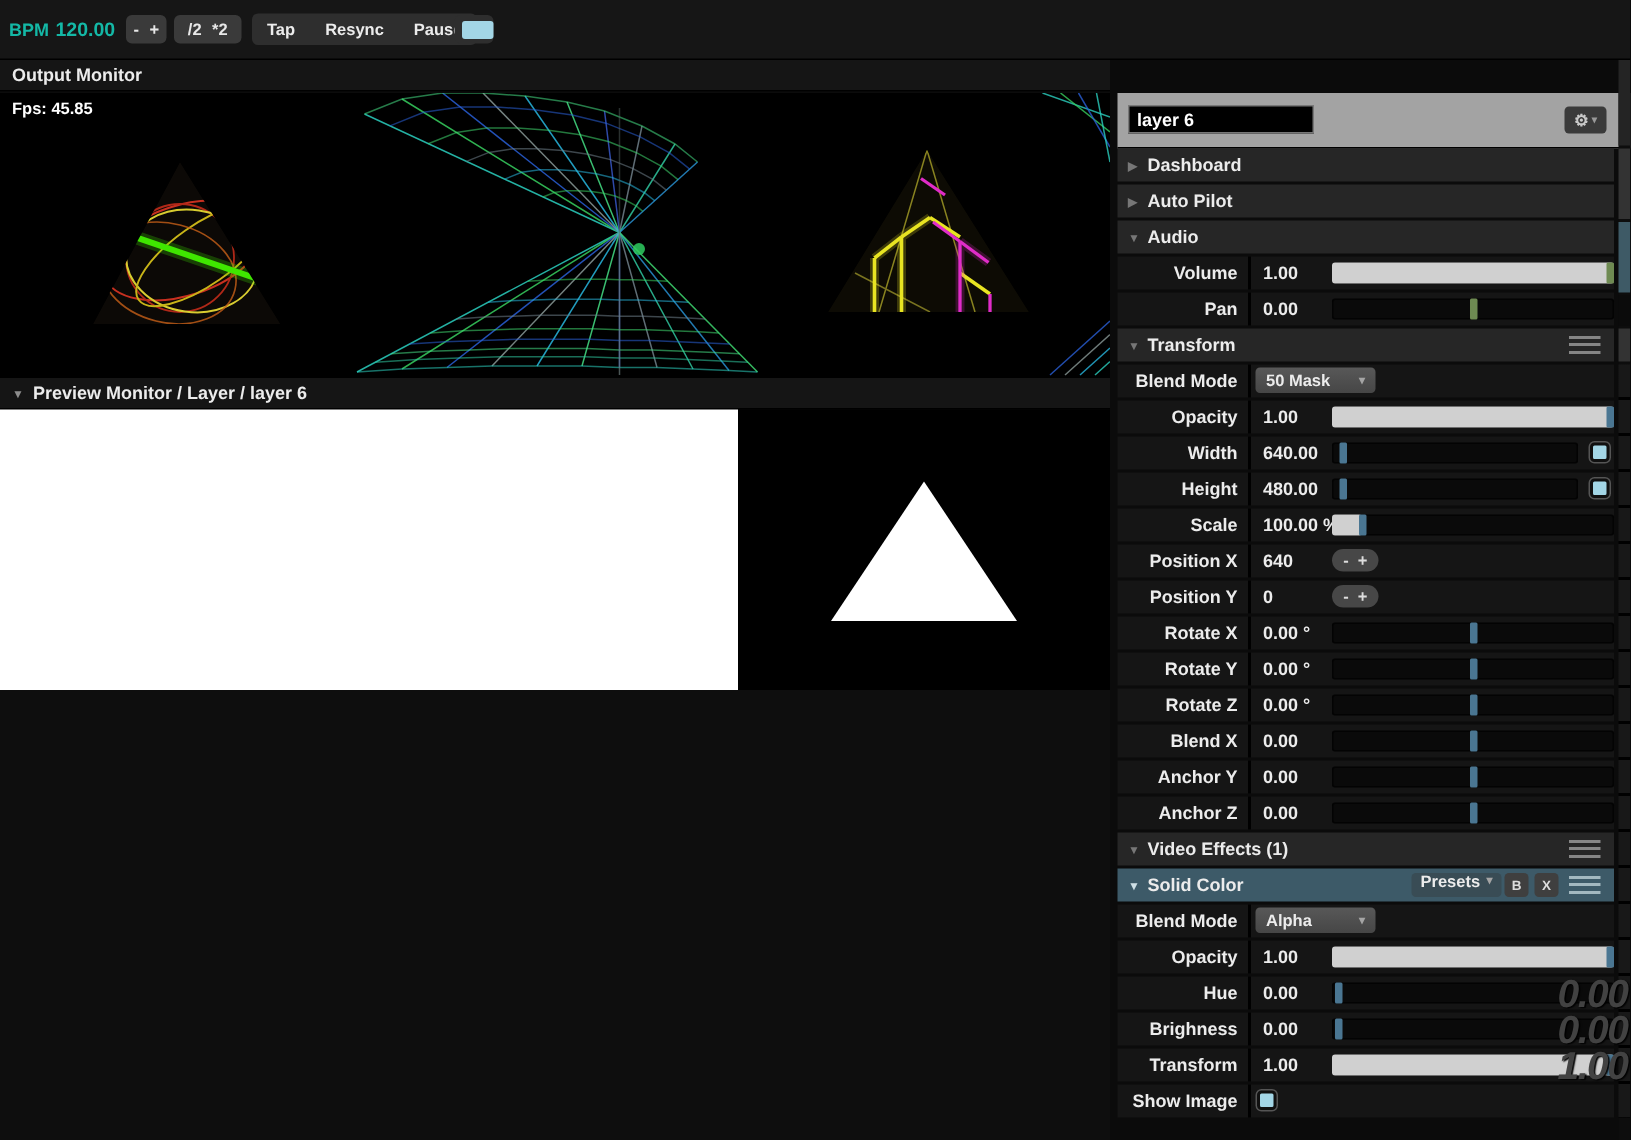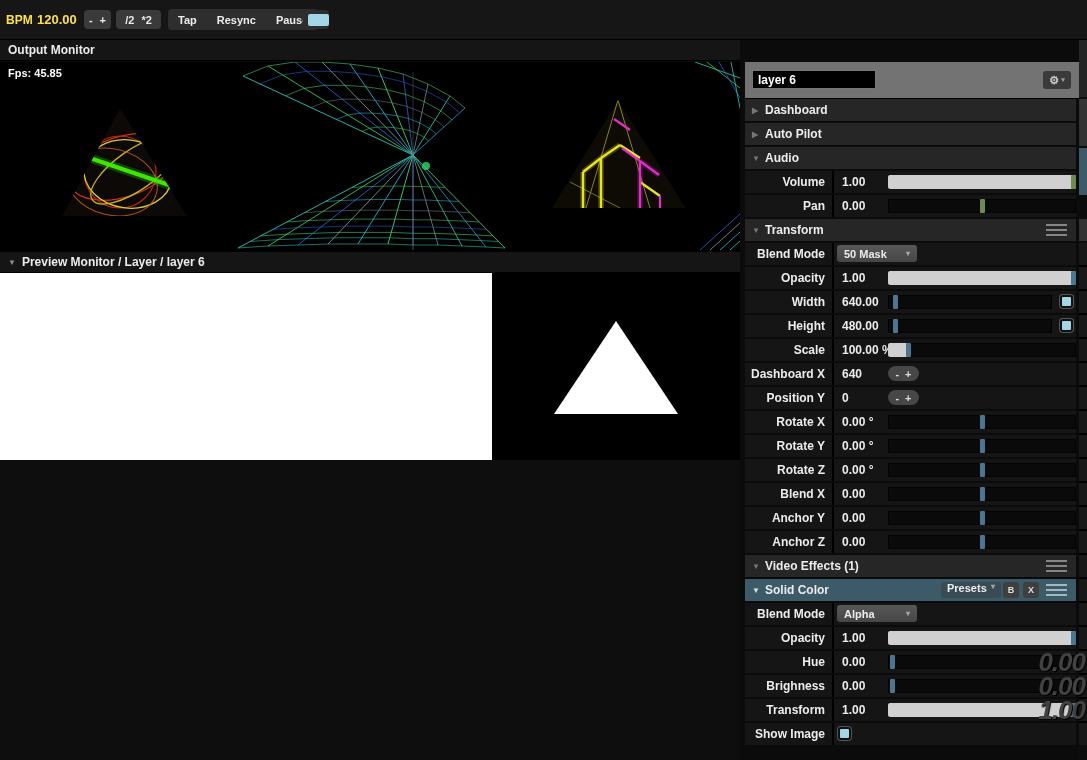--- a/index.html
+++ b/index.html
@@ -1,42 +1,42 @@
 <!DOCTYPE html>
 <html style="--blue: #4a7692; --green: #6e8a52; --cbblue: #a3d6e6; --teal: #3d5a68; --fill: #d0d0d0;"><head>
 <meta charset="utf-8">
 <style>
   html,body{margin:0;padding:0;background:#0b0b0b;}
   #app{position:relative;width:1087px;height:760px;background:#0b0b0b;overflow:hidden;
        font-family:"Liberation Sans",sans-serif;font-weight:700;color:#ececec;
        -webkit-font-smoothing:antialiased;}
   
   #topbar{position:absolute;left:0;top:0;width:1087px;height:39px;background:#161616;border-bottom:1px solid #000;}
-  .tb{position:absolute;font-size:12px;color:#fde047;}
+  .tb{position:absolute;font-size:12px;color:#14b8a6;}
   .tbtn{position:absolute;background:#3a3a3a;border-radius:4px;display:flex;align-items:center;justify-content:center;
         gap:7px;font-size:11px;color:#e8e8e8;}
   .tgroup{position:absolute;background:#2e2e2e;border-radius:4px;display:flex;align-items:center;font-size:11px;}
   .tgroup span{padding:0 10px;}
   
   .monhead{position:absolute;left:0;width:740px;height:21px;background:#151515;border-bottom:1px solid #000;
            font-size:12px;display:flex;align-items:center;padding-left:8px;box-sizing:border-box;}
   #outcanvas{position:absolute;left:0;top:62px;width:740px;height:190px;background:#000;}
   #fps{position:absolute;left:8px;top:5px;font-size:11px;color:#fff;z-index:3;}
   #prevcanvas{position:absolute;left:0;top:273px;width:740px;height:187px;background:#000;}
   #prevwhite{position:absolute;left:0;top:0;width:492px;height:187px;background:#fff;}
   #bottomfill{position:absolute;left:0;top:460px;width:740px;height:300px;background:#0e0e0e;}
   .harrow{color:#8d8d8d;font-size:8px;margin-right:6px;}
   
   #panel{position:absolute;left:745px;top:40px;width:331px;height:720px;}
   #tabbar{position:absolute;left:0;top:0;width:342px;height:22px;background:#191919;}
   .tab{position:absolute;bottom:0;height:20px;border-radius:3px 3px 0 0;display:flex;align-items:center;
        justify-content:center;font-size:12px;}
   .tab.inactive{background:#242424;color:#c9c9c9;}
   .tab.active{background:#3d3d3d;color:#fff;}
-  #namerow{position:absolute;left:0;top:22px;width:342px;height:36px;background:#737373;border-bottom:1px solid #000;}
+  #namerow{position:absolute;left:0;top:22px;width:342px;height:36px;background:#a3a3a3;border-bottom:1px solid #000;}
   #layername{position:absolute;left:7px;top:8px;width:112px;height:17px;background:#000;border:1px solid #777;
              color:#fff;font-family:"Liberation Sans",sans-serif;font-weight:700;font-size:12px;padding:0 5px;}
   #gearbtn{position:absolute;left:298px;top:9px;width:28px;height:18px;background:#3a3a3a;border-radius:3px;
            display:flex;align-items:center;justify-content:center;font-size:11px;color:#c9c9c9;gap:2px;}
   #items{position:absolute;left:0;top:59px;width:331px;}
   .section{position:relative;height:22px;margin-bottom:2px;background:#262626;display:flex;align-items:center;
            padding-left:7px;box-sizing:border-box;font-size:12px;}
   .section.accent{background:var(--teal);}
   .secarrow{width:13px;font-size:8px;color:#777;}
   .section.accent .secarrow{color:#cfe0e6;}
@@ -308,21 +308,21 @@
         <div class="row">
           <span class="rlabel">Scale</span>
           <div class="rdiv"></div>
           <span class="rvalue">100.00 %</span>
           <div class="slider">
             <div class="sfill" style="width: 10.5%;"></div>
             <div class="shandle blue" style="left: calc(10% - 0.5px);"></div>
           </div>
         </div>
         <div class="row">
-          <span class="rlabel">Dashboard X</span>
+          <span class="rlabel">Position X</span>
           <div class="rdiv"></div>
           <span class="rvalue">640</span>
           <div class="stepper">
             <span>-</span>
             <span>+</span>
           </div>
         </div>
         <div class="row">
           <span class="rlabel">Position Y</span>
           <div class="rdiv"></div>

